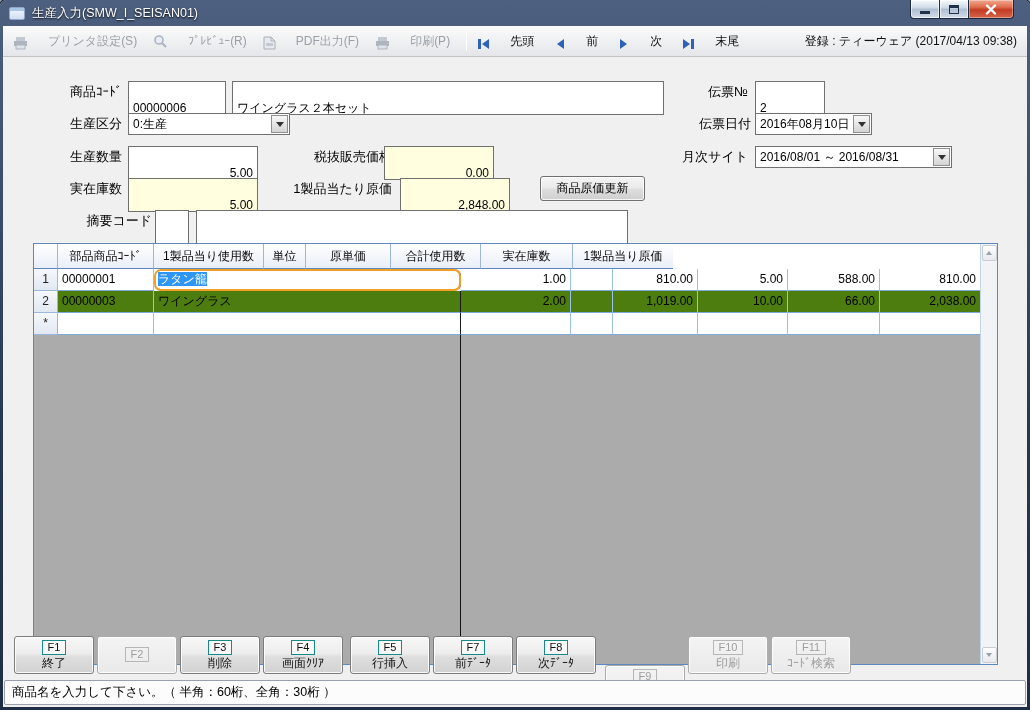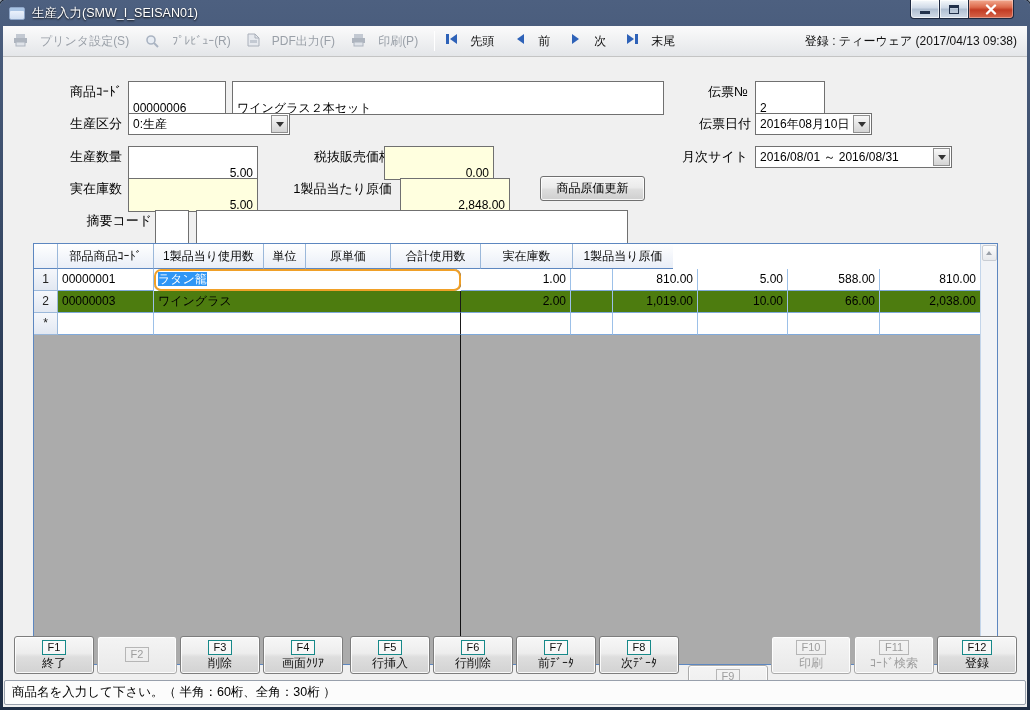--- a/index.html
+++ b/index.html
@@ -21,21 +21,21 @@
             background:linear-gradient(#f2a98f,#dd6a4c 40%,#c23c24 55%,#d6654a); box-shadow:inset 0 0 0 1px rgba(255,255,255,.35); }
   .glyph-min { width:10px; height:3px; background:#22314b; margin-top:7px; }
   .glyph-max { width:10px; height:9px; border:1px solid #22314b; border-top:3px solid #22314b; }
 
   
   .winbody { position:absolute; top:26px; left:3px; right:3px; bottom:3px; background:#f0f0f0; }
 
   
   .toolbar { position:absolute; top:0; left:0; right:0; height:31px; display:flex; align-items:center; padding:0 10px;
              background:linear-gradient(#fbfbfb,#e4e6e9); border-bottom:1px solid #c4c4c4; font-size:12px; }
-  .tb-item { display:flex; align-items:flex-start; gap:12px; margin-right:16px; white-space:nowrap; }
+  .tb-item { display:flex; align-items:flex-end; gap:20px; margin-right:16px; white-space:nowrap; }
   .tb-item.disabled { color:#9aa0a8; }
   .tb-item.nav { color:#111; margin-right:20px; }
   .tb-sep { width:1px; height:20px; background:#bdbdbd; border-right:1px solid #ffffff; margin:0 10px 0 0; }
   .tb-right { margin-left:auto; color:#111; white-space:nowrap; }
 
   
   .client { position:absolute; top:31px; left:0; right:0; bottom:0; }
   .lbl { position:absolute; font-size:13px; height:22px; line-height:22px; text-align:right; color:#000; white-space:nowrap; }
   .tb  { position:absolute; height:22px; border:1px solid #707070; background:#fff; font-size:12px; line-height:20px; padding:16px 4px; white-space:nowrap; overflow:hidden; }
   .tb.num { text-align:right; }
@@ -299,47 +299,39 @@
           </div>
         <div class="fk">
             <span class="key">F4</span>
             <span class="lab">画面ｸﾘｱ</span>
           </div>
         <div class="fk gap4">
             <span class="key">F5</span>
             <span class="lab">行挿入</span>
           </div>
         <div class="fk">
-            <span class="key">F6</span>
-            <span class="lab">行削除</span>
-          </div>
-        <div class="fk">
             <span class="key">F7</span>
             <span class="lab">前ﾃﾞｰﾀ</span>
           </div>
         <div class="fk">
             <span class="key">F8</span>
             <span class="lab">次ﾃﾞｰﾀ</span>
           </div>
         <div class="fk disabled gap6">
             <span class="key">F9</span>
             <span class="lab">ﾌﾟﾚﾋﾞｭｰ</span>
           </div>
         <div class="fk disabled">
             <span class="key">F10</span>
             <span class="lab">印刷</span>
           </div>
         <div class="fk disabled">
             <span class="key">F11</span>
             <span class="lab">ｺｰﾄﾞ検索</span>
           </div>
-        <div class="fk">
-            <span class="key">F12</span>
-            <span class="lab">登録</span>
-          </div>
       </div>
 
       <div class="statusbar">
         <span>商品名を入力して下さい。（ 半角：60桁、全角：30桁 ）</span>
       </div>
 
     </div>
   </div>
 </div>
 

